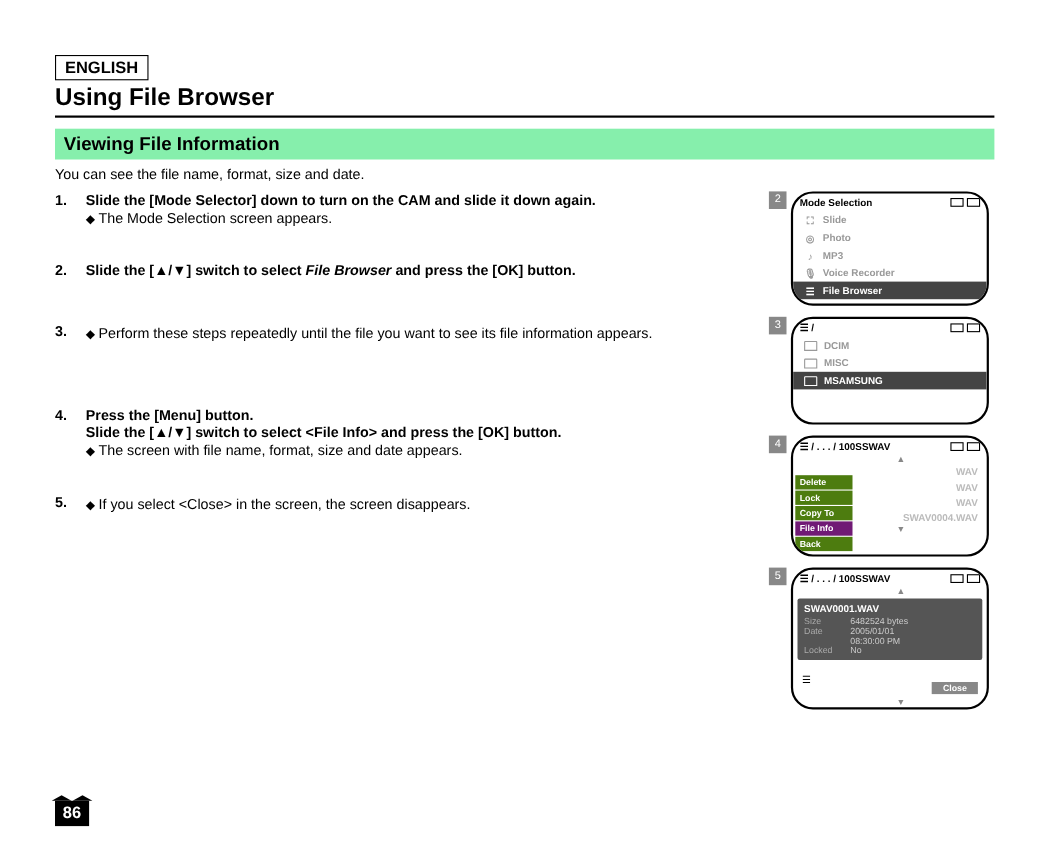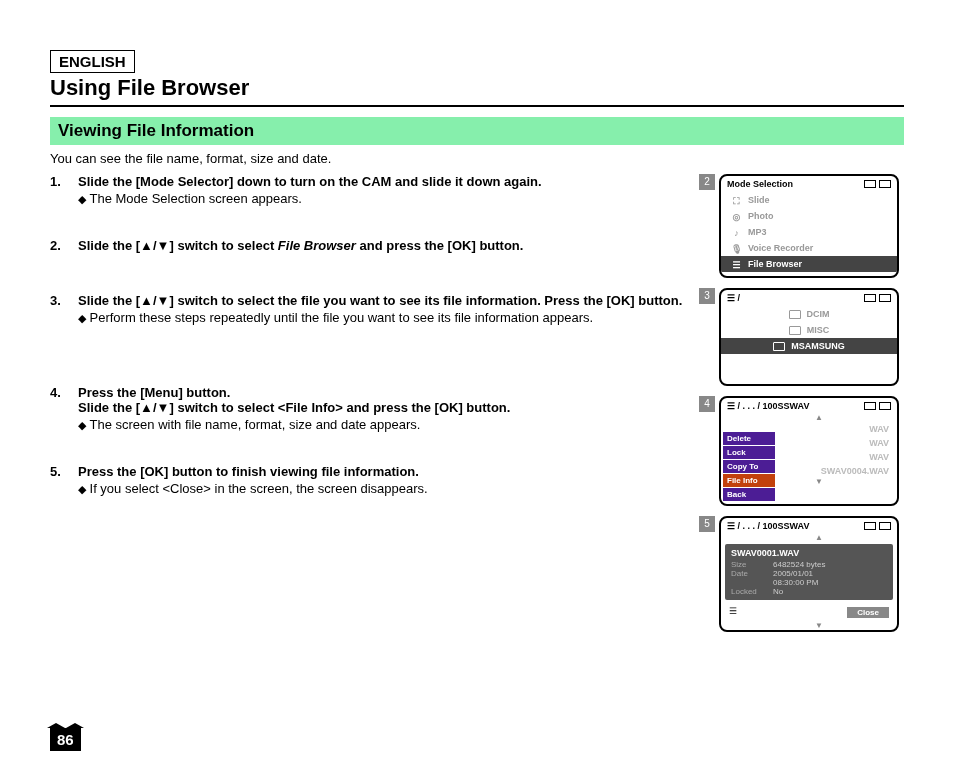--- a/index.html
+++ b/index.html
@@ -80,21 +80,21 @@
     background: #888;
     color: #fff;
     font-size: 10px;
     text-align: center;
     line-height: 16px;
     margin-right: 4px;
     flex-shrink: 0;
   }
   .screen {
     border: 2px solid #000;
-    border-radius: 8px;
+    border-radius: 20px;
     width: 180px;
     background: #fff;
     font-size: 9px;
     overflow: hidden;
   }
   .screen-header {
     display: flex;
     justify-content: space-between;
     align-items: center;
     padding: 3px 6px;
@@ -129,44 +129,43 @@
     text-align: center;
   }
   .folder-item {
     padding: 3px 10px;
     color: #999;
     font-weight: bold;
     display: flex;
     align-items: center;
     gap: 6px;
     font-size: 9px;
-    justify-content: center;
   }
   .folder-item.sel { background: #444; color: #fff; }
   .folder-icon {
     display: inline-block;
     width: 12px; height: 9px;
     border: 1px solid currentColor;
     border-radius: 1px 1px 0 0;
     position: relative;
   }
   .ctx-menu {
     position: absolute;
     left: 2px; top: 18px;
     width: 52px;
   }
   .ctx-item {
-    background: #4c1d95;
+    background: #4d7c0f;
     color: #fff;
     font-size: 8px;
     font-weight: bold;
     padding: 2px 4px;
     margin-bottom: 1px;
   }
-  .ctx-item.sel { background: #c2410c; }
+  .ctx-item.sel { background: #701a75; }
   .file-row {
     color: #bbb;
     font-weight: bold;
     font-size: 9px;
     padding: 2px 8px;
     text-align: right;
   }
   .screen4-body { position: relative; height: 90px; }
   .info-panel {
     background: #555;
@@ -179,21 +178,21 @@
   .info-panel .filename { color: #fff; font-weight: bold; font-size: 9px; margin-bottom: 2px; }
   .info-row { display: flex; }
   .info-row .lbl { width: 42px; color: #aaa; }
   .close-btn {
     background: #888;
     color: #fff;
     font-weight: bold;
     font-size: 8px;
     padding: 1px 10px;
     float: right;
-    margin-top: 3px;
+    margin-top: 16px;
   }
   .screen5-footer {
     display: flex;
     align-items: center;
     padding: 2px 8px 4px;
     font-size: 9px;
   }
   .tri { font-size: 8px; color: #888; text-align: center; line-height: 8px; padding-left: 20px;}
   .page-num {
     position: absolute;
@@ -245,38 +244,36 @@
         <li>
           <span class="num">2.</span>
           <span class="body">
             <span class="step-bold">Slide the [▲/▼] switch to select </span><span class="step-bold step-italic">File Browser</span><span class="step-bold"> and press the [OK] button.</span>
           </span>
         </li>
 
         <li style="margin-top:40px;">
           <span class="num">3.</span>
           <span class="body">
-            <span class="step-bold">Slide the [▲/▼] switch to select the file you want to see its file information. Press the [OK] button.</span>
             <div class="sub">Perform these steps repeatedly until the file you want to see its file information appears.</div>
           </span>
         </li>
 
         <li style="margin-top:60px;">
           <span class="num">4.</span>
           <span class="body">
             <span class="step-bold">Press the [Menu] button.</span><br>
             <span class="step-bold">Slide the [▲/▼] switch to select &lt;File Info&gt; and press the [OK] button.</span>
             <div class="sub">The screen with file name, format, size and date appears.</div>
           </span>
         </li>
 
         <li>
           <span class="num">5.</span>
           <span class="body">
-            <span class="step-bold">Press the [OK] button to finish viewing file information.</span>
             <div class="sub">If you select &lt;Close&gt; in the screen, the screen disappears.</div>
           </span>
         </li>
       </ol>
     </div>
 
     <div class="screens-col">
 
       <div class="screen-block">
         <div class="step-badge">2</div>

